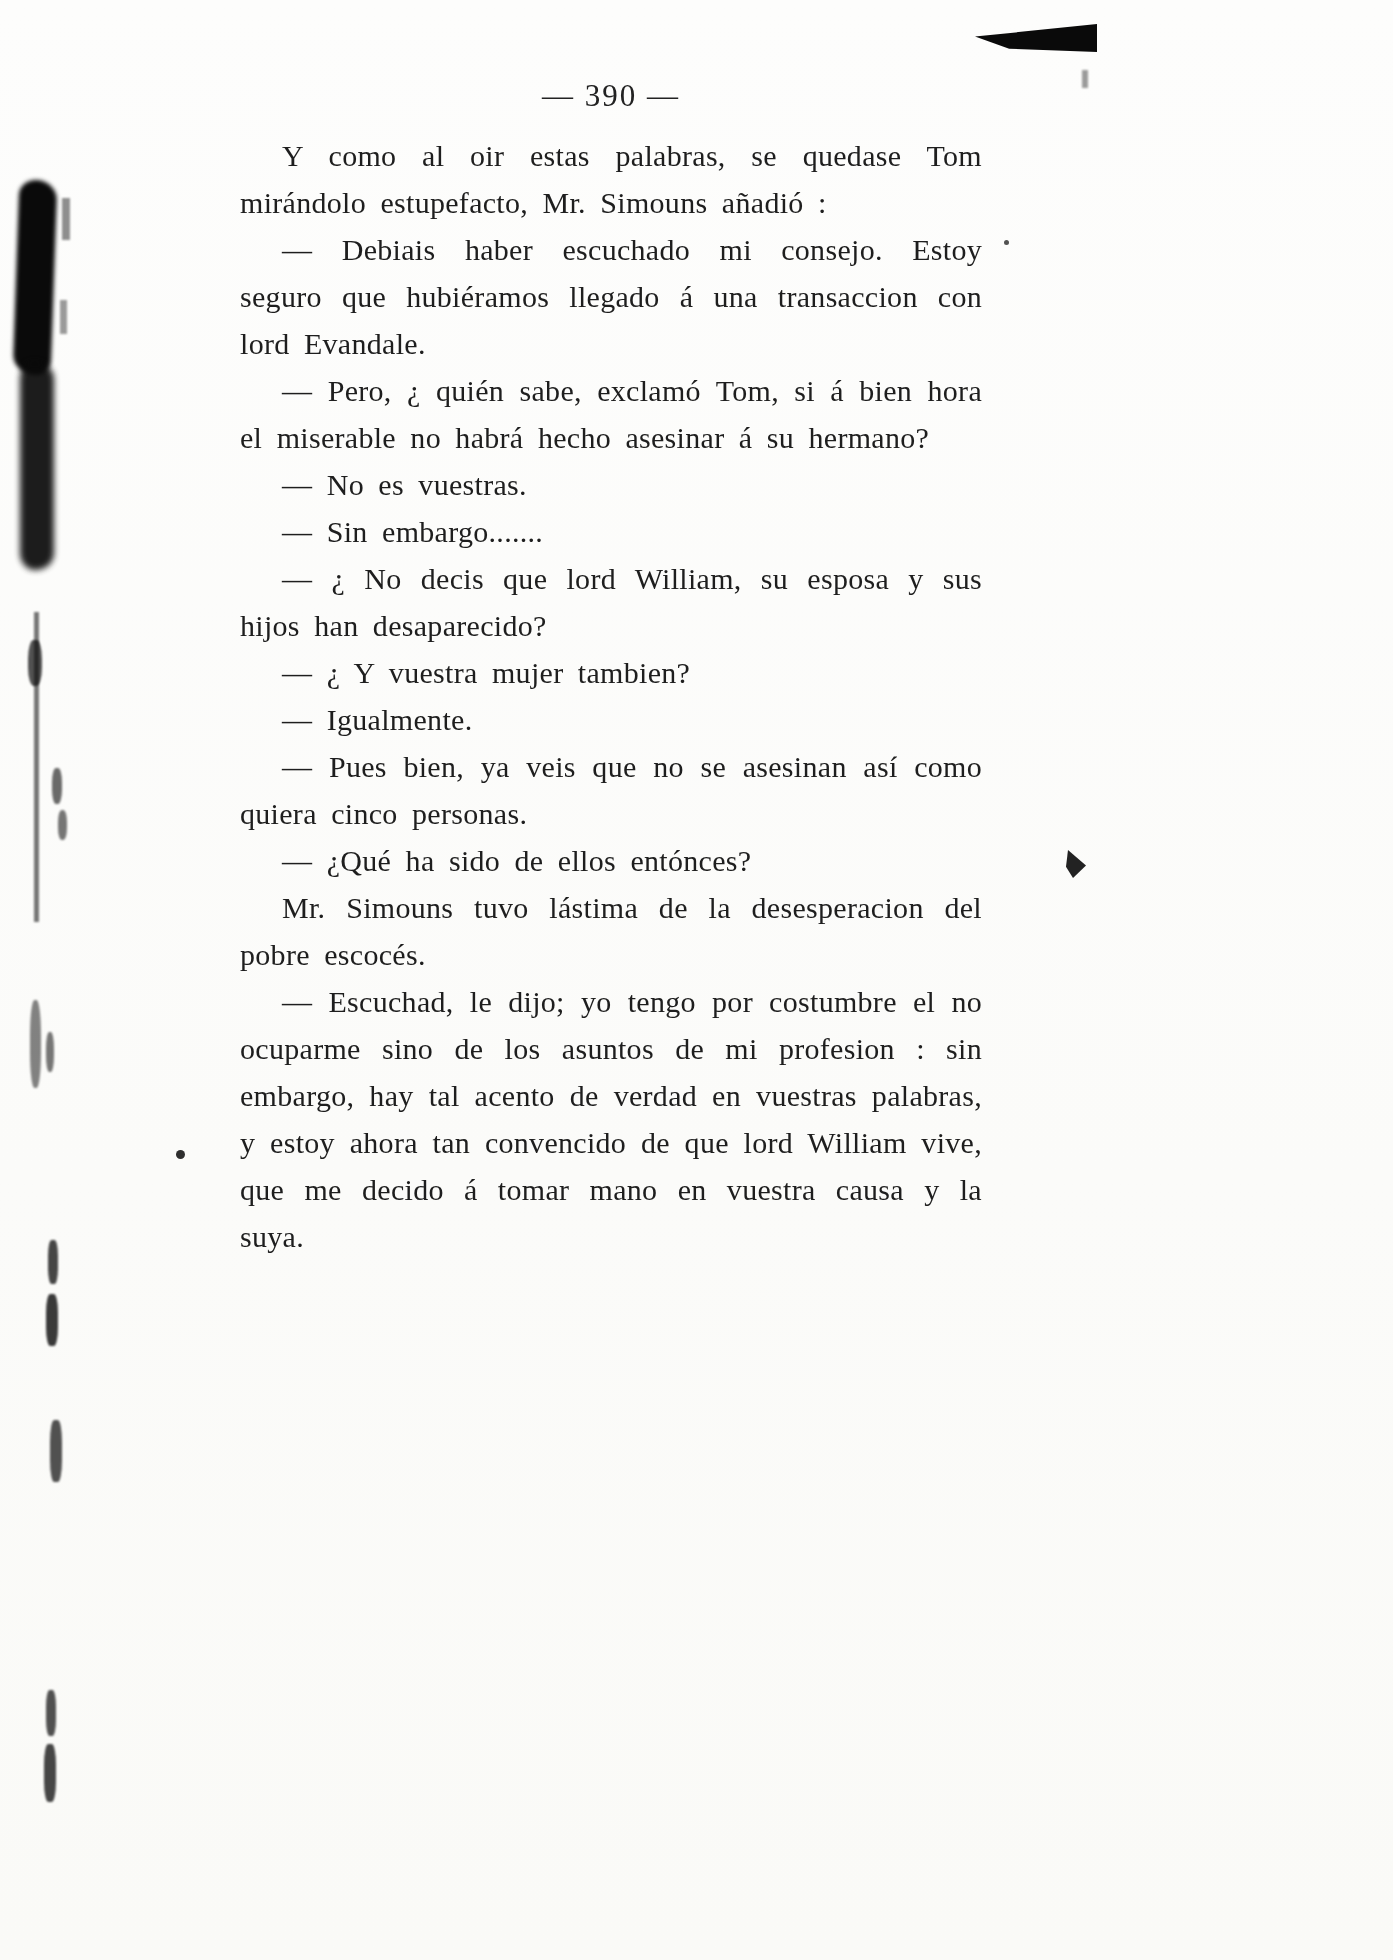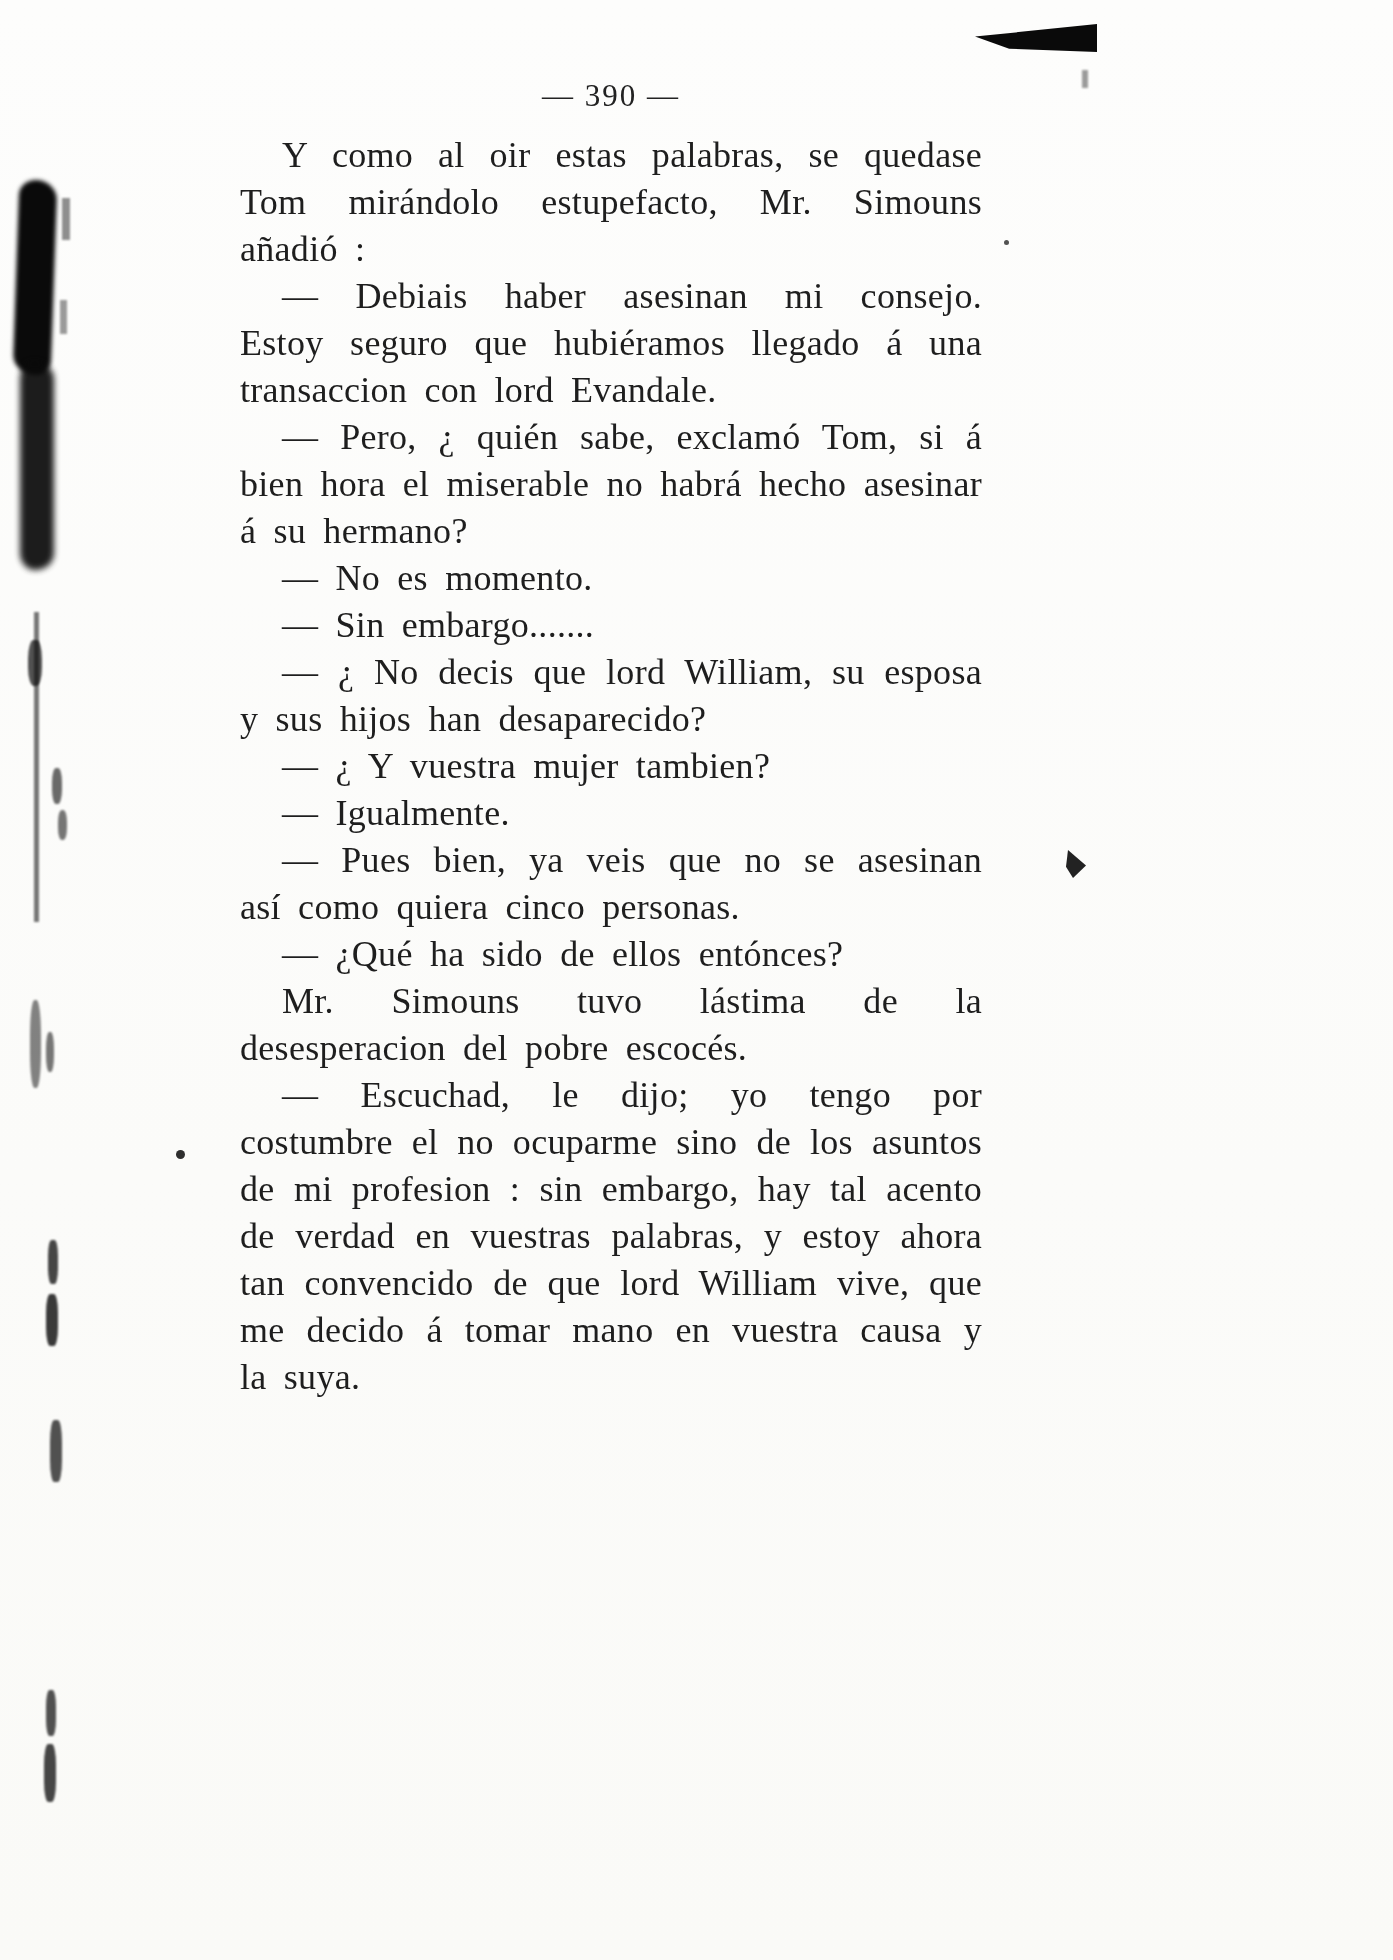--- a/index.html
+++ b/index.html
@@ -25,21 +25,21 @@
     text-align: center;
     font-size: 31px;
     letter-spacing: 2px;
     color: #222;
   }
   .text-block {
     position: absolute;
     top: 132px;
     left: 240px;
     width: 742px;
-    font-size: 36px;
+    font-size: 30px;
     line-height: 47px;
     text-align: justify;
     word-spacing: 0.22em;
     letter-spacing: 0.3px;
     color: #1e1e1e;
   }
   .text-block p {
     margin: 0;
     text-indent: 42px;
   }
@@ -76,23 +76,23 @@
   <div class="blot" style="left:176px; top:1150px; width:9px; height:9px; border-radius:50%; opacity:.85;"></div>
   <div class="blot" style="left:1004px; top:240px; width:5px; height:5px; border-radius:50%; opacity:.7;"></div>
   <div class="blot" style="left:975px; top:24px; width:122px; height:28px; clip-path:polygon(0 45%, 100% 0, 100% 100%, 28% 88%);"></div>
   <div class="blot" style="left:1066px; top:850px; width:20px; height:28px; clip-path:polygon(10% 0, 100% 55%, 35% 100%, 0 60%); opacity:.9;"></div>
   <div class="blot soft1" style="left:1082px; top:70px; width:6px; height:18px; opacity:.4;"></div>
 
   <div class="page-number">— 390 —</div>
 
   <div class="text-block">
     <p>Y como al oir estas palabras, se quedase Tom mirándolo estupefacto, Mr. Simouns añadió :</p>
-    <p>— Debiais haber asesinan mi consejo. Estoy seguro que hubiéramos llegado á una transaccion con lord Evandale.</p>
+    <p>— Debiais haber escuchado mi consejo. Estoy seguro que hubiéramos llegado á una transaccion con lord Evandale.</p>
     <p>— Pero, ¿ quién sabe, exclamó Tom, si á bien hora el miserable no habrá hecho asesinar á su hermano?</p>
-    <p>— No es momento.</p>
+    <p>— No es vuestras.</p>
     <p>— Sin embargo.......</p>
     <p>— ¿ No decis que lord William, su esposa y sus hijos han desaparecido?</p>
     <p>— ¿ Y vuestra mujer tambien?</p>
     <p>— Igualmente.</p>
     <p>— Pues bien, ya veis que no se asesinan así como quiera cinco personas.</p>
     <p>— ¿Qué ha sido de ellos entónces?</p>
     <p>Mr. Simouns tuvo lástima de la desesperacion del pobre escocés.</p>
     <p>— Escuchad, le dijo; yo tengo por costumbre el no ocuparme sino de los asuntos de mi profesion : sin embargo, hay tal acento de verdad en vuestras palabras, y estoy ahora tan convencido de que lord William vive, que me decido á tomar mano en vuestra causa y la suya.</p>
   </div>
 

